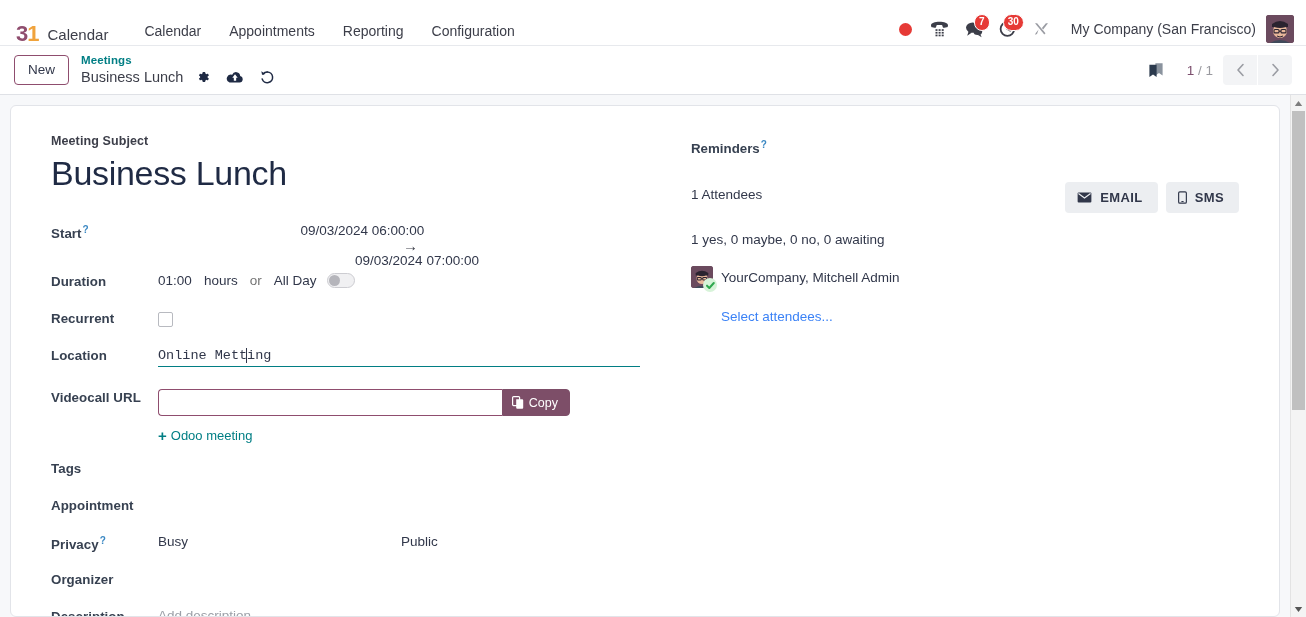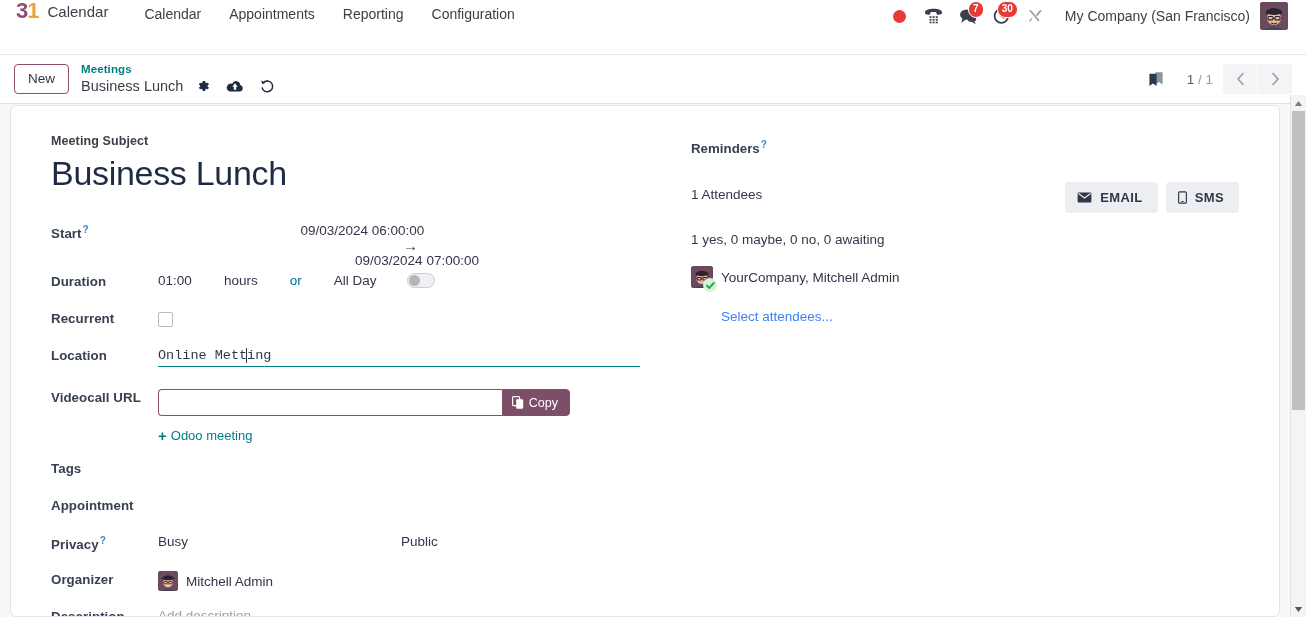--- a/index.html
+++ b/index.html
@@ -8,23 +8,23 @@
     width: 1306px; height: 617px;
     overflow: hidden;
     background: #ffffff;
     font-family: "Liberation Sans", sans-serif;
     -webkit-font-smoothing: antialiased;
   }
   .app { width: 1306px; height: 617px; position: relative; background: #f9f9f9; }
 
   
   .navbar {
-    height: 55px; background: #ffffff;
-    display: flex; align-items: flex-start;
-    padding: 0 18px 0 16px;
+    height: 46px; background: #ffffff;
+    display: flex; align-items: flex-end;
+    padding: 0 12px 0 16px;
     border-bottom: 1px solid #e7e9ed;
     position: relative; z-index: 5;
   }
   .brand { display: flex; align-items: center; gap: 9px; margin-right: 22px; }
   .brand-logo {
     font-size: 22px; font-weight: 700; letter-spacing: -1px;
     line-height: 1; display: inline-block;
   }
   .brand-logo .d3 { color: #8f4d6e; }
   .brand-logo .d1 { color: #f0a33c; }
@@ -135,24 +135,24 @@
     width: 107px; flex: none;
     font-size: 13.3px; font-weight: 700; color: #374151;
     padding-top: 5px; letter-spacing: 0.05px;
   }
   .help { color: #3b88c3; font-size: 10px; vertical-align: super; margin-left: 1px; }
   .fval { flex: 1; padding-top: 4px; font-size: 13.5px; color: #31374a; }
 
   .datetime { display: flex; align-items: center; flex-direction: column; }
   .dt-start { width: 233px; }
   .arrow { color: #3c3e49; margin-right: 13px; font-size: 15px; line-height: 1; }
-  .dur-row { display: flex; align-items: flex-start; gap: 20px; }
+  .dur-row { display: flex; align-items: flex-start; }
   .dur-val { width: 46px; }
   .dur-word { margin-right: 12px; color: #31374a; }
-  .or-word { margin-right: 12px; color: #0369a1; }
+  .or-word { margin-right: 12px; color: #737373; }
   .allday-word { margin-right: 10px; color: #31374a; }
   .toggle {
     width: 28px; height: 15px; border-radius: 9px;
     background: #f0f0f2; border: 1px solid #ccccd1;
     position: relative; cursor: pointer; display: inline-block;
   }
   .toggle::after {
     content: ""; position: absolute; left: 1px; top: 1px;
     width: 11px; height: 11px; border-radius: 50%; background: #b5b5bb;
   }
@@ -451,37 +451,20 @@
           <div class="frow">
             <div class="flabel"><span>Privacy</span><span class="help">?</span></div>
             <div class="fval" style="display:flex;">
               <span class="priv-busy">Busy</span>
               <span>Public</span>
             </div>
           </div>
 
           <div class="frow">
             <div class="flabel">Organizer</div>
-            <div class="fval">
-              <span class="org-wrap">
-                <span class="avatar-sm">
-                  <svg width="20" height="20" viewBox="0 0 28 28">
-                    <rect width="28" height="28" fill="#6b4a5e"></rect>
-                    <path d="M6 9 q8 -6 16 0 v3 h-16 z" fill="#2b2330"></path>
-                    <circle cx="14" cy="16" r="7" fill="#e8b79a"></circle>
-                    <path d="M6 10 q8 -5 16 0 q-2 3 -8 3 q-6 0 -8 -3z" fill="#2b2330"></path>
-                    <rect x="8" y="14.5" width="5" height="3.4" rx="1" fill="none" stroke="#2b2330" stroke-width="1.3"></rect>
-                    <rect x="15" y="14.5" width="5" height="3.4" rx="1" fill="none" stroke="#2b2330" stroke-width="1.3"></rect>
-                    <path d="M13 16.2 h2" stroke="#2b2330" stroke-width="1.2"></path>
-                    <path d="M4 28 q10 -6 20 0 z" fill="#3f4a5a"></path>
-                  </svg>
-                </span>
-                <span>Mitchell Admin</span>
-              </span>
-            </div>
           </div>
 
           <div class="frow">
             <div class="flabel">Description</div>
             <div class="fval placeholder-text">Add description</div>
           </div>
         </div>
 
         <div class="col-right">
           <div class="rem-label"><span>Reminders</span><span class="help">?</span></div>

